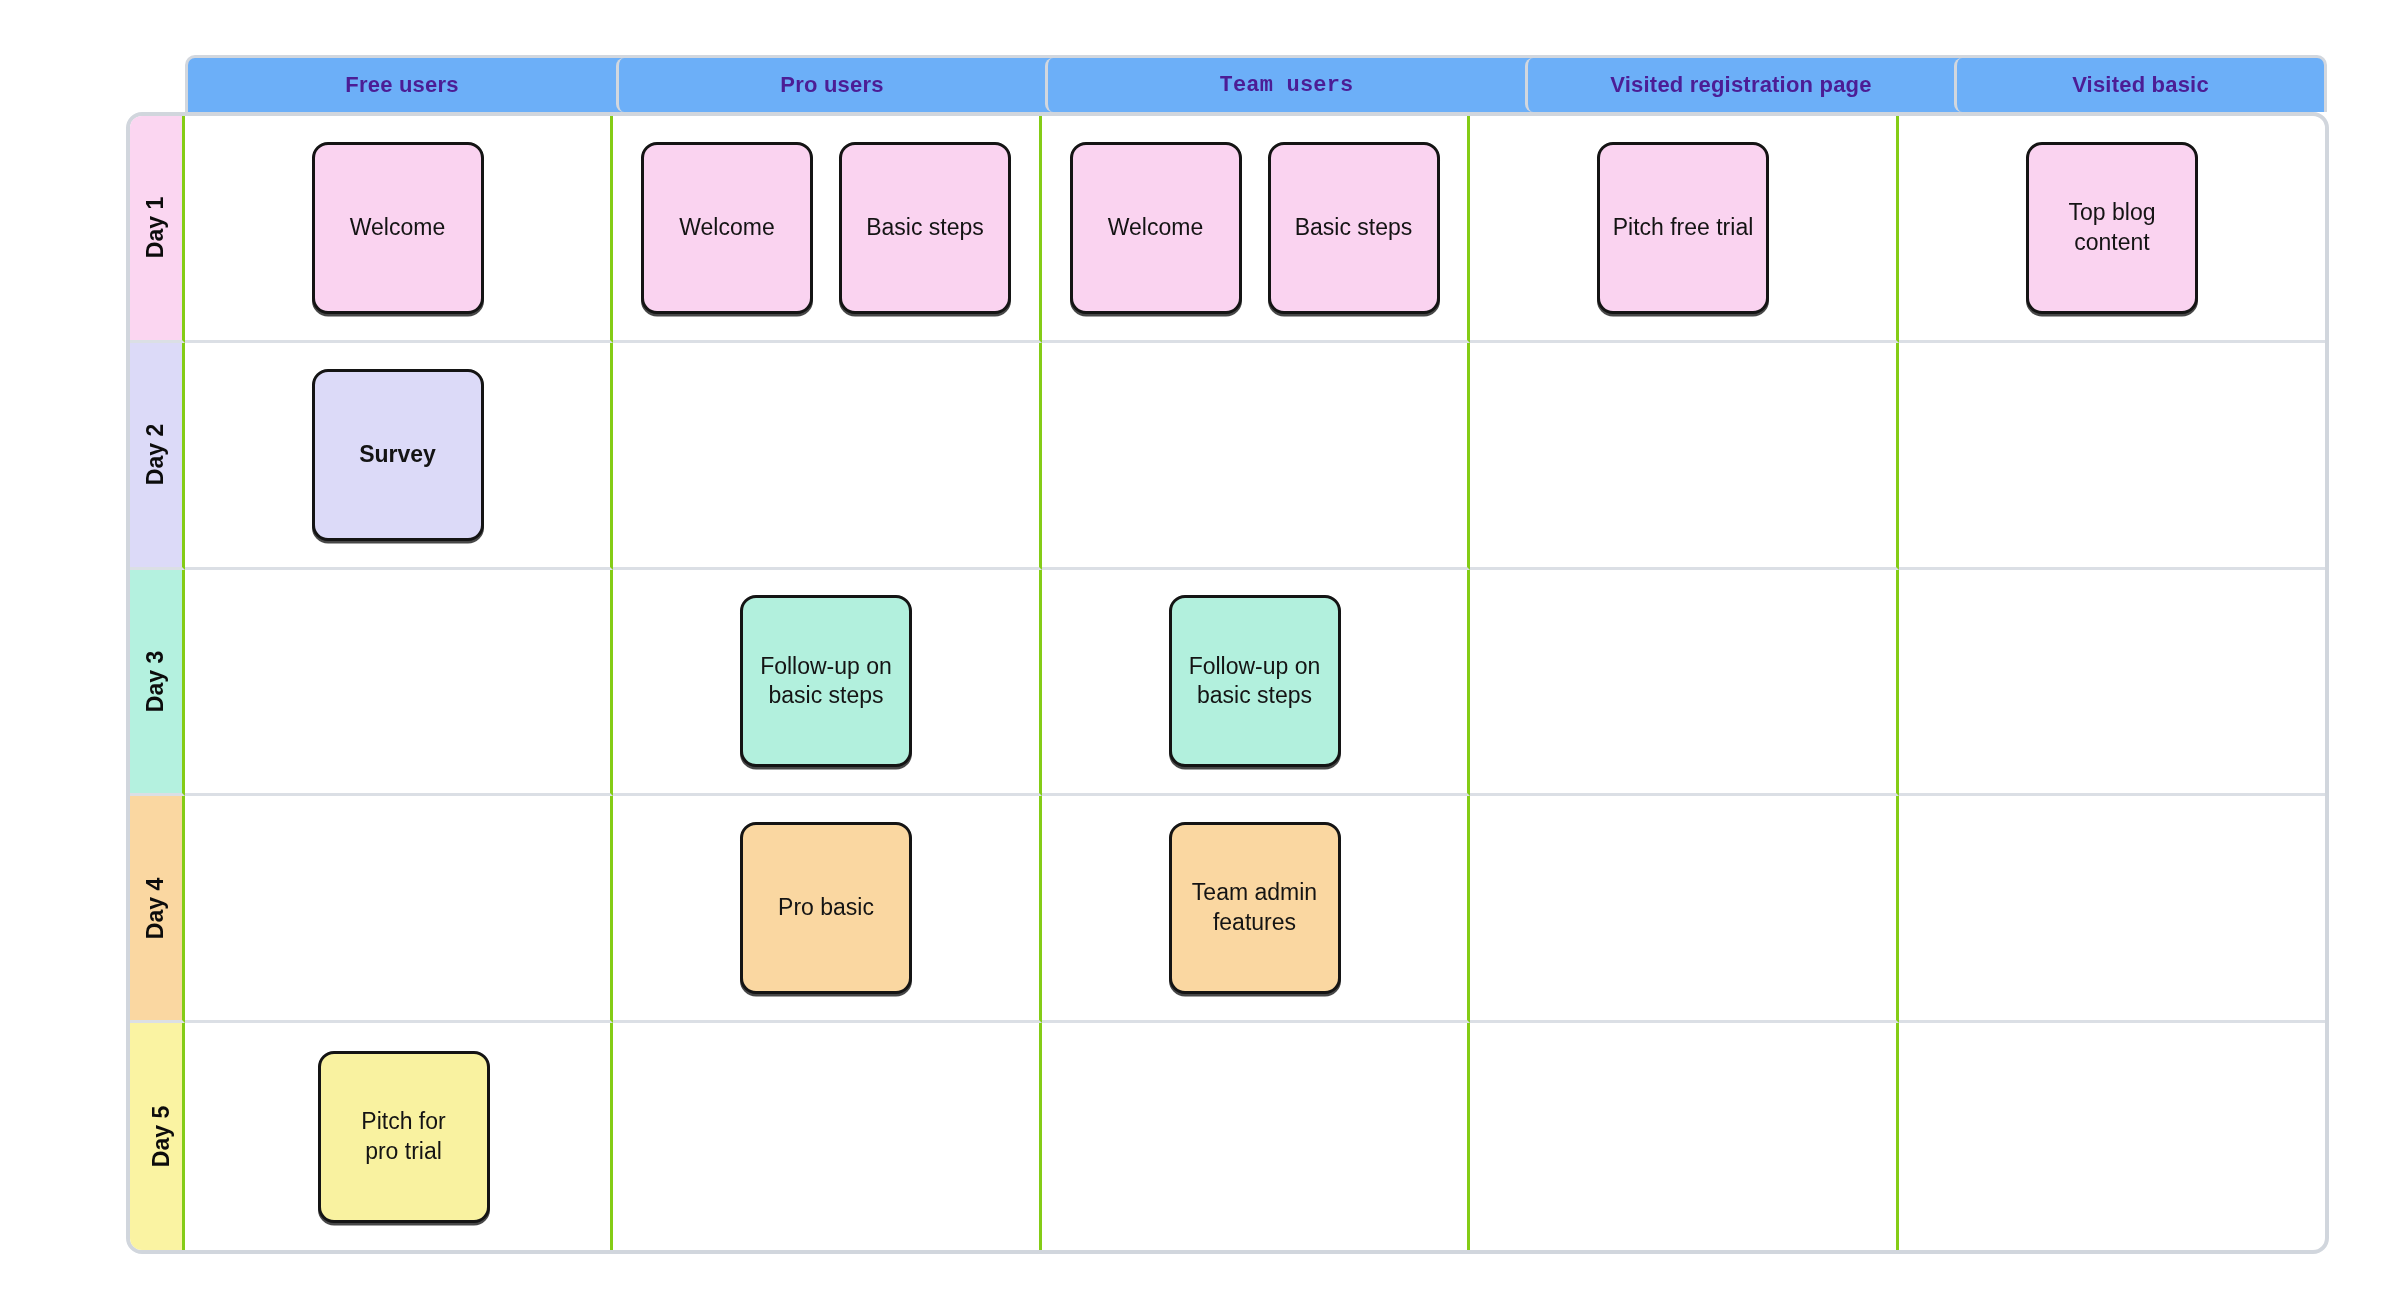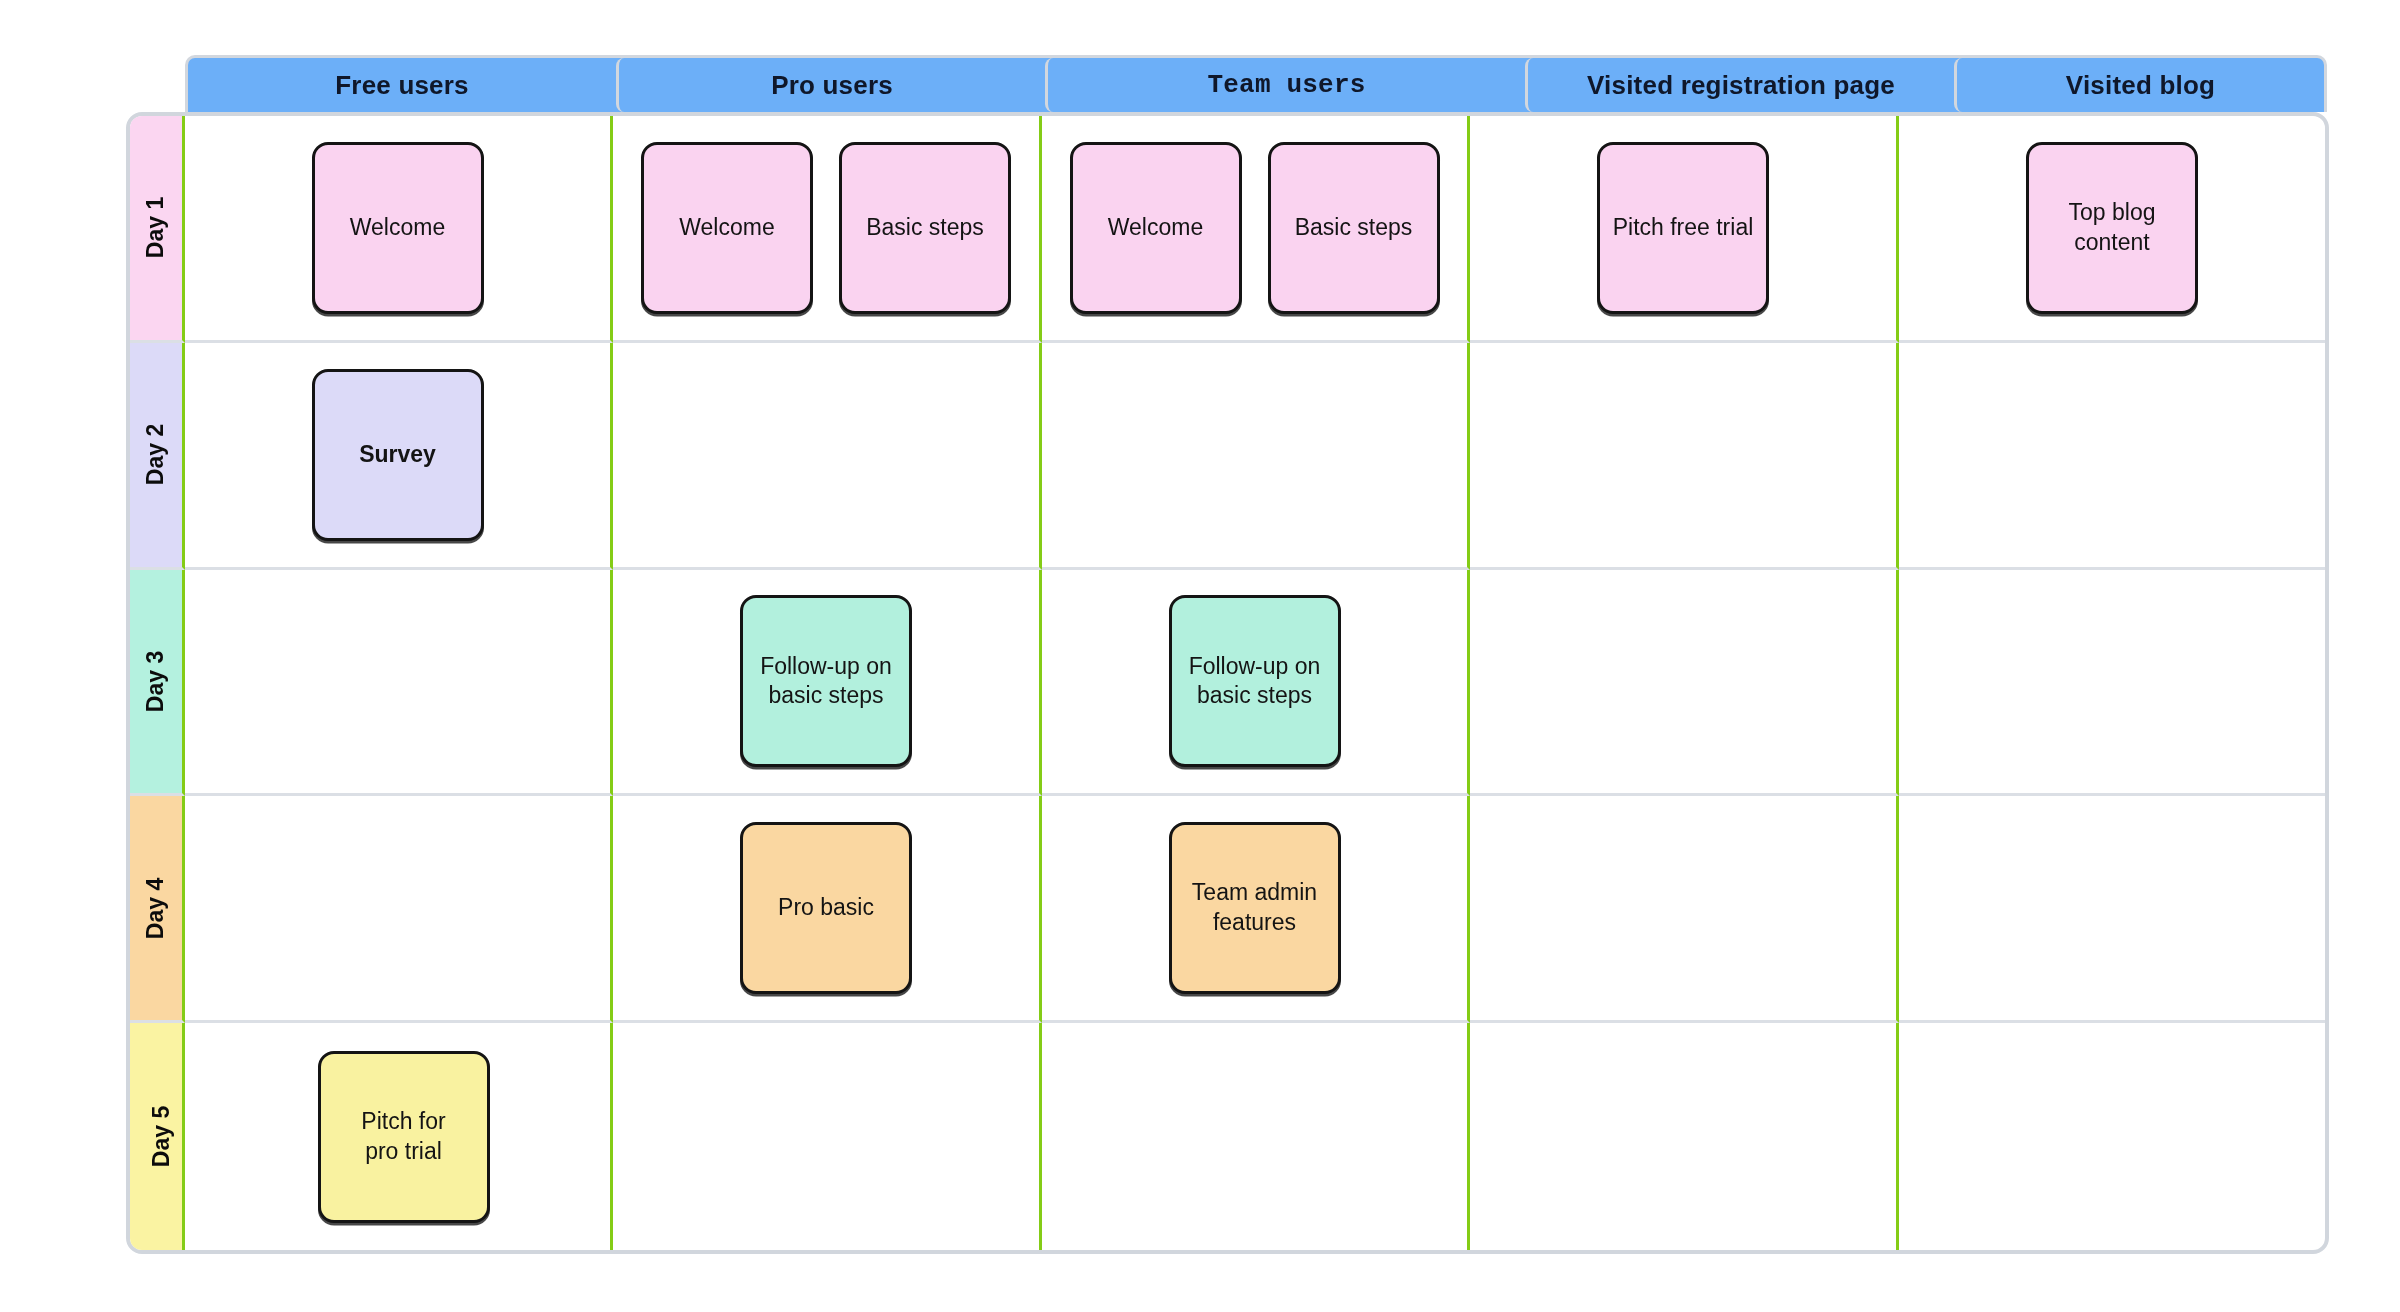--- a/index.html
+++ b/index.html
@@ -27,24 +27,24 @@
     border: 3px solid #D2D7DE;
     border-bottom: none;
     border-radius: 10px 10px 0 0;
     display: flex;
     overflow: hidden;
   }
   .header-cell {
     display: flex;
     align-items: center;
     justify-content: center;
-    font-size: 26px;
+    font-size: 22px;
     font-weight: 700;
     letter-spacing: 0.2px;
-    color: #0f172a;
+    color: #4c1d95;
   }
   .header-cell + .header-cell { border-left: 3px solid #D2D7DE; border-radius: 8px; }
   .hc-1 { width: 428px; }
   .hc-2 { width: 429px; }
   .hc-3 { width: 480px; font-family: Liberation Mono, monospace; }
   .hc-4 { width: 429px; }
   .hc-5 { flex: 1; }
 
   
   .board-frame {
@@ -118,21 +118,21 @@
 </head>
 <body>
 
 <div class="canvas">
 
   <div class="header-bar">
     <div class="header-cell hc-1">Free users</div>
     <div class="header-cell hc-2">Pro users</div>
     <div class="header-cell hc-3">Team users</div>
     <div class="header-cell hc-4">Visited registration page</div>
-    <div class="header-cell hc-5">Visited blog</div>
+    <div class="header-cell hc-5">Visited basic</div>
   </div>
 
   <div class="board-frame">
 
     <div class="cell row-label rl-pink">
       <span>Day 1</span>
     </div>
     <div class="cell">
       <div class="sticky st-pink">Welcome</div>
     </div>

